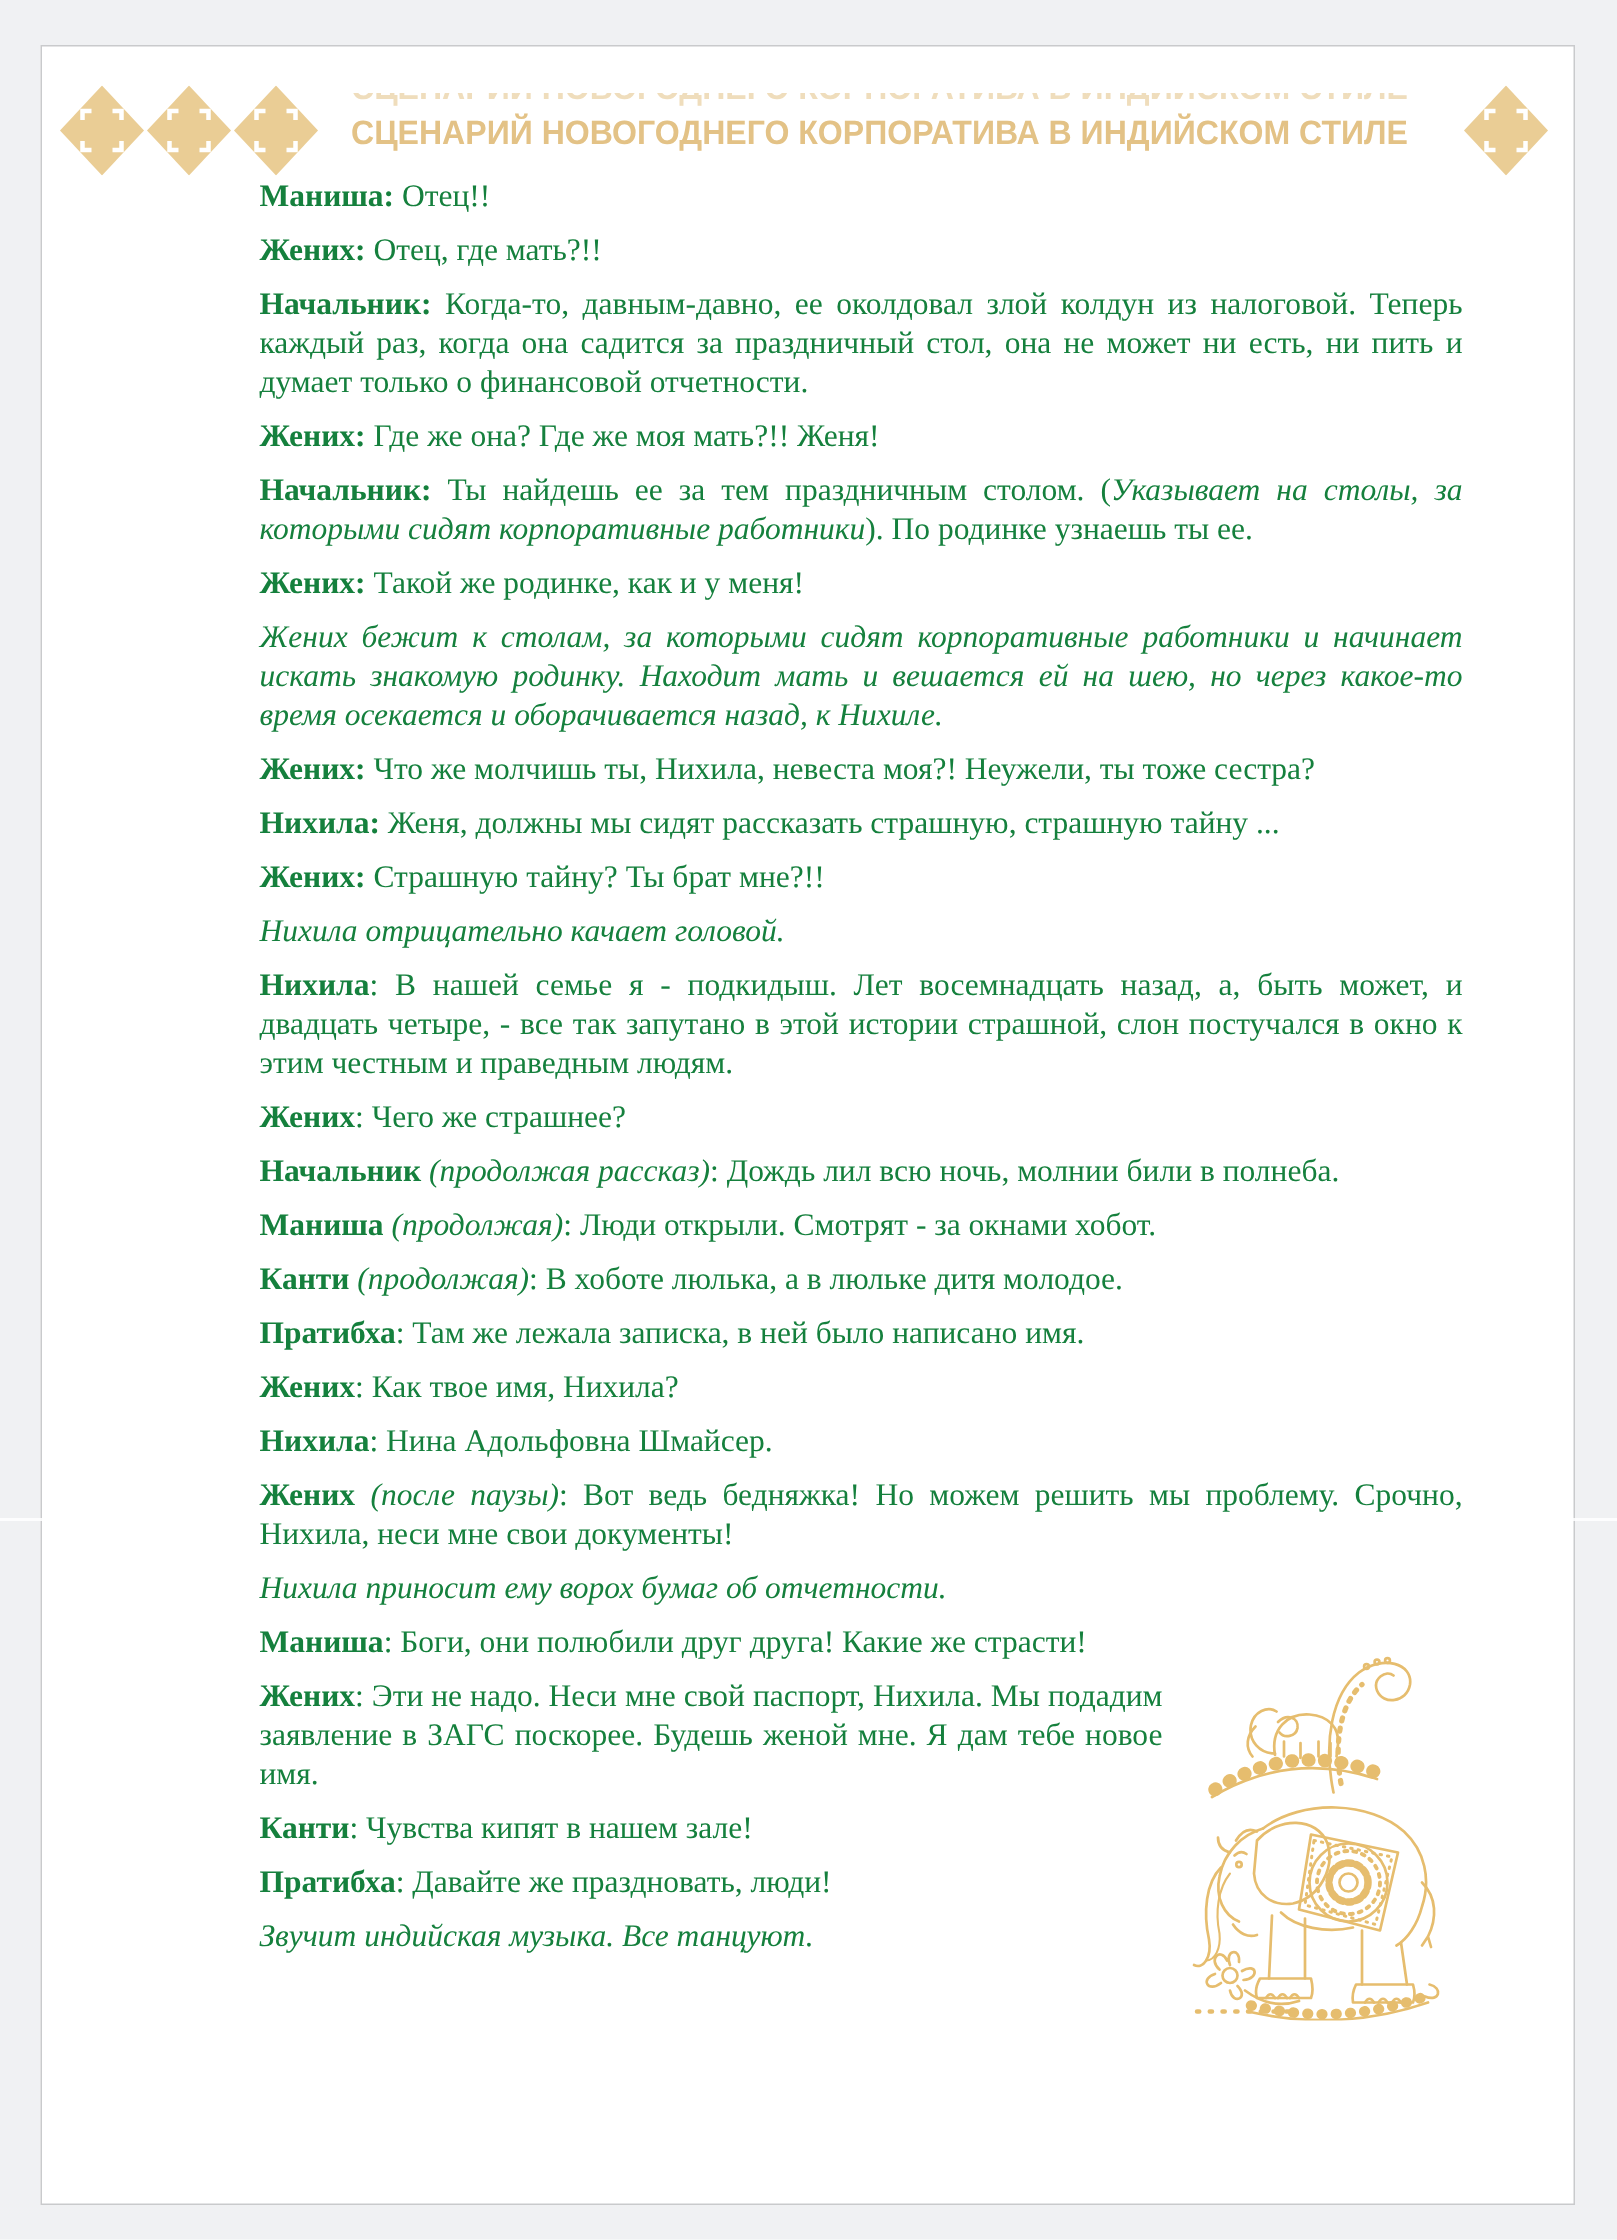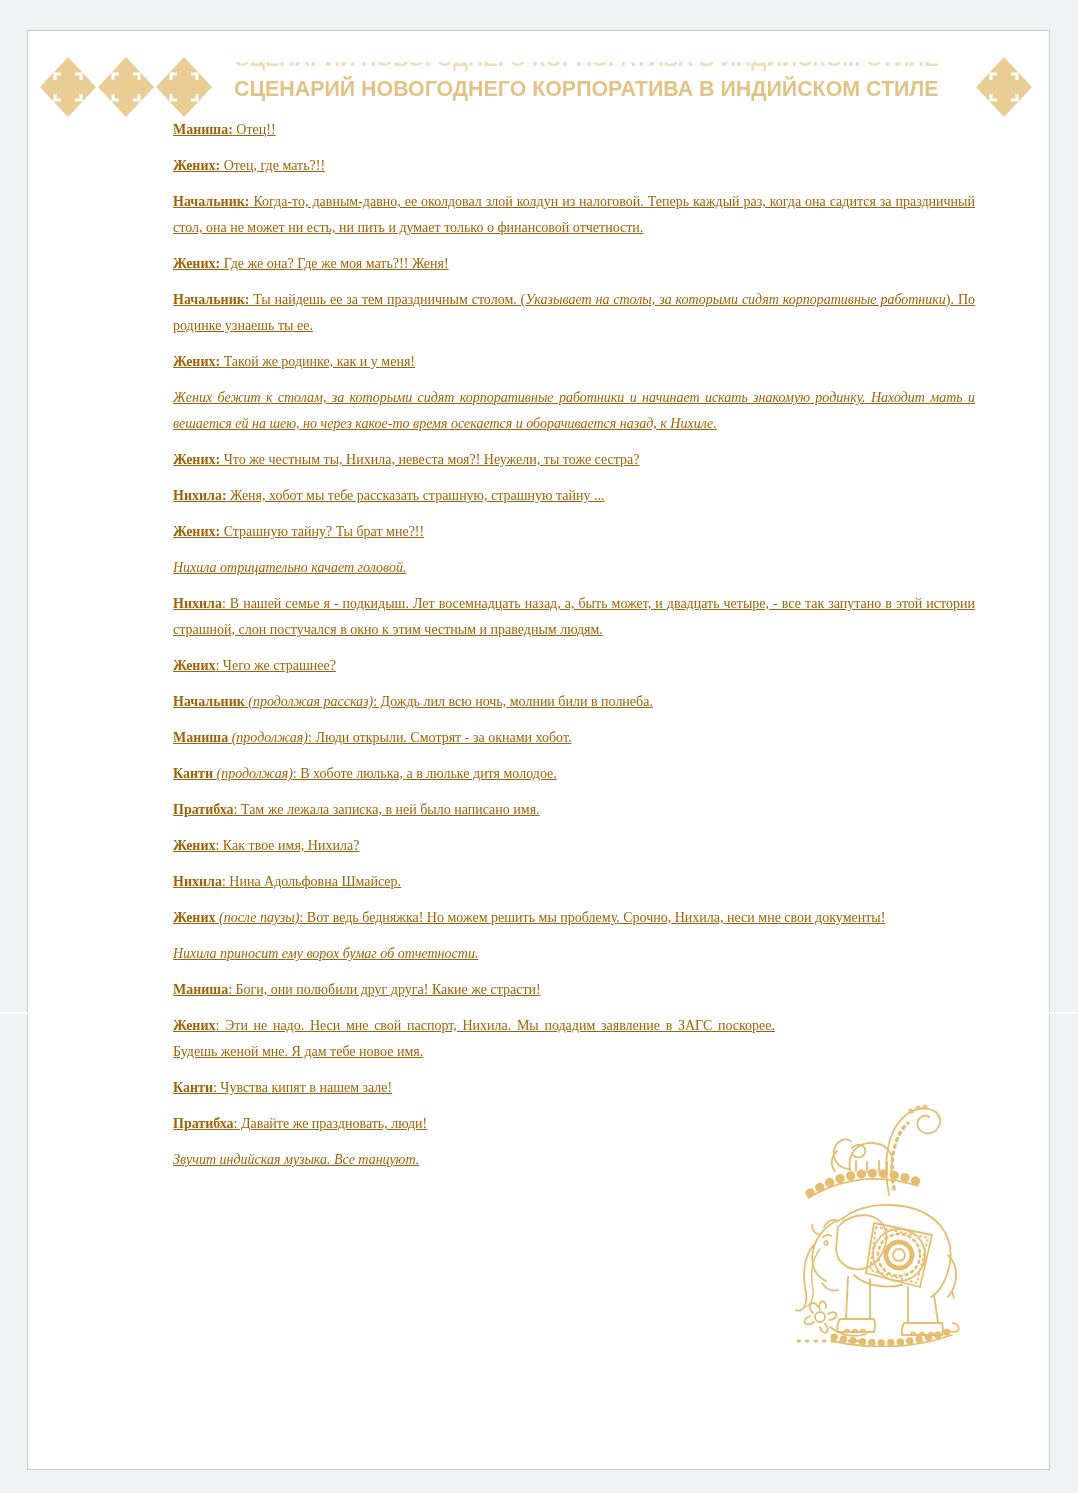--- a/index.html
+++ b/index.html
@@ -49,25 +49,24 @@
     font-weight: 700; font-size: 22.5px; line-height: 24px;
     color: var(--gold-title); white-space: nowrap;
     transform: scaleX(0.95); transform-origin: left top;
   }
   
   .content {
     position: absolute; left: 0; top: 0; width: 100%;
     padding: 86px 74px 0 145px;
   }
   .para {
-    font-size: 14px; line-height: 26px;
-    color: #a16207;
+    font-size: 21px; line-height: 26px;
+    color: #15803d;
     text-align: justify;
     margin-bottom: 10px;
-    text-decoration: underline;
   }
   .para.narrow { max-width: 602px; }
   .seg-bold { font-weight: 700; }
   .seg-italic { font-style: italic; }
   
   .elephant-wrap {
     position: absolute; left: 762px; top: 1046px;
     width: 178px; height: 270px; z-index: 3;
   }
 </style>
@@ -104,22 +103,22 @@
     <div class="doc-title">СЦЕНАРИЙ НОВОГОДНЕГО КОРПОРАТИВА В ИНДИЙСКОМ СТИЛЕ</div>
 
     <div class="content">
         <p class="para"><span class="seg-bold">Маниша:</span><span class="seg-normal"> Отец!!</span></p>
         <p class="para"><span class="seg-bold">Жених:</span><span class="seg-normal"> Отец, где мать?!!</span></p>
         <p class="para"><span class="seg-bold">Начальник:</span><span class="seg-normal"> Когда-то, давным-давно, ее околдовал злой колдун из налоговой. Теперь каждый раз, когда она садится за праздничный стол, она не может ни есть, ни пить и думает только о финансовой отчетности.</span></p>
         <p class="para"><span class="seg-bold">Жених:</span><span class="seg-normal"> Где же она? Где же моя мать?!! Женя!</span></p>
         <p class="para"><span class="seg-bold">Начальник:</span><span class="seg-normal"> Ты найдешь ее за тем праздничным столом. (</span><span class="seg-italic">Указывает на столы, за которыми сидят корпоративные работники</span><span class="seg-normal">). По родинке узнаешь ты ее.</span></p>
         <p class="para"><span class="seg-bold">Жених:</span><span class="seg-normal"> Такой же родинке, как и у меня!</span></p>
         <p class="para"><span class="seg-italic">Жених бежит к столам, за которыми сидят корпоративные работники и начинает искать знакомую родинку. Находит мать и вешается ей на шею, но через какое-то время осекается и оборачивается назад, к Нихиле.</span></p>
-        <p class="para"><span class="seg-bold">Жених:</span><span class="seg-normal"> Что же честным ты, Нихила, невеста моя?! Неужели, ты тоже сестра?</span></p>
-        <p class="para"><span class="seg-bold">Нихила:</span><span class="seg-normal"> Женя, хобот мы тебе рассказать страшную, страшную тайну ...</span></p>
+        <p class="para"><span class="seg-bold">Жених:</span><span class="seg-normal"> Что же молчишь ты, Нихила, невеста моя?! Неужели, ты тоже сестра?</span></p>
+        <p class="para"><span class="seg-bold">Нихила:</span><span class="seg-normal"> Женя, должны мы сидят рассказать страшную, страшную тайну ...</span></p>
         <p class="para"><span class="seg-bold">Жених:</span><span class="seg-normal"> Страшную тайну? Ты брат мне?!!</span></p>
         <p class="para"><span class="seg-italic">Нихила отрицательно качает головой.</span></p>
         <p class="para"><span class="seg-bold">Нихила</span><span class="seg-normal">: В нашей семье я - подкидыш. Лет восемнадцать назад, а, быть может, и двадцать четыре, - все так запутано в этой истории страшной, слон постучался в окно к этим честным и праведным людям.</span></p>
         <p class="para"><span class="seg-bold">Жених</span><span class="seg-normal">: Чего же страшнее?</span></p>
         <p class="para"><span class="seg-bold">Начальник </span><span class="seg-italic">(продолжая рассказ)</span><span class="seg-normal">: Дождь лил всю ночь, молнии били в полнеба.</span></p>
         <p class="para"><span class="seg-bold">Маниша </span><span class="seg-italic">(продолжая)</span><span class="seg-normal">: Люди открыли. Смотрят - за окнами хобот.</span></p>
         <p class="para"><span class="seg-bold">Канти </span><span class="seg-italic">(продолжая)</span><span class="seg-normal">: В хоботе люлька, а в люльке дитя молодое.</span></p>
         <p class="para"><span class="seg-bold">Пратибха</span><span class="seg-normal">: Там же лежала записка, в ней было написано имя.</span></p>
         <p class="para"><span class="seg-bold">Жених</span><span class="seg-normal">: Как твое имя, Нихила?</span></p>
         <p class="para"><span class="seg-bold">Нихила</span><span class="seg-normal">: Нина Адольфовна Шмайсер.</span></p>

